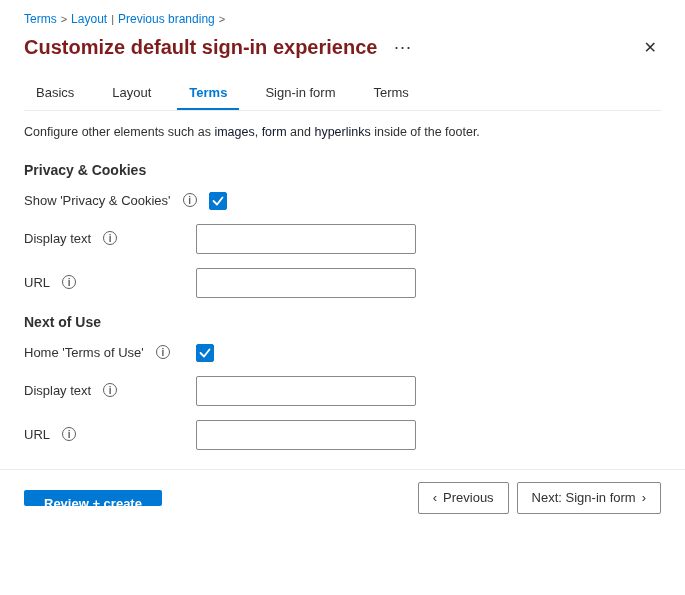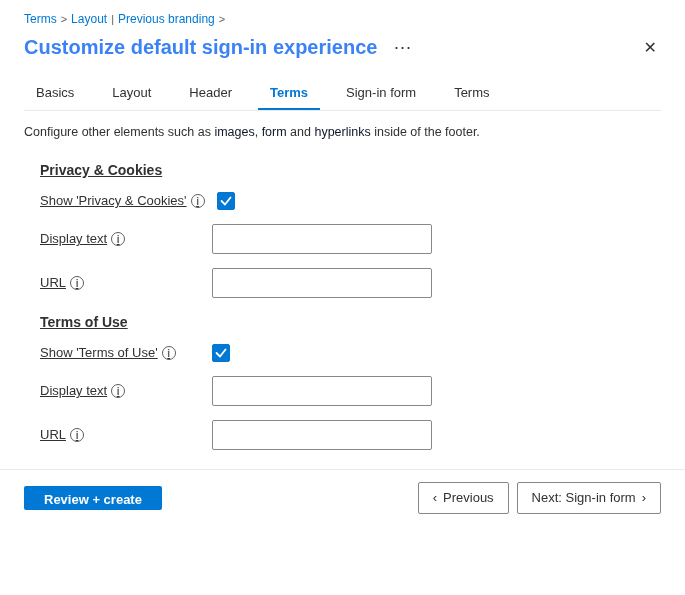--- a/index.html
+++ b/index.html
@@ -39,21 +39,21 @@
       margin-bottom: 16px;
     }
     .title-row-left {
       display: flex;
       align-items: center;
       gap: 10px;
     }
     .page-title {
       font-size: 20px;
       font-weight: 600;
-      color: #3b82f6;
+      color: #7f1d1d;
     }
     .ellipsis-btn {
       font-size: 18px;
       color: #323130;
       cursor: pointer;
       padding: 2px 6px;
       border: none;
       background: transparent;
       border-radius: 2px;
     }
@@ -104,22 +104,22 @@
     .form-row {
       display: flex;
       align-items: center;
       margin-bottom: 14px;
       gap: 12px;
     }
     .form-label {
       font-size: 13px;
       color: #323130;
       display: flex;
-      align-items: flex-end;
-      gap: 4px;
+      align-items: flex-start;
+      gap: 12px;
       min-width: 160px;
     }
     .info-icon {
       display: inline-flex;
       align-items: center;
       justify-content: center;
       width: 14px;
       height: 14px;
       border-radius: 50%;
       border: 1px solid #605e5c;
@@ -148,22 +148,21 @@
       align-items: center;
       justify-content: center;
       cursor: pointer;
       flex-shrink: 0;
     }
     .checkbox-custom svg {
       width: 12px;
       height: 12px;
     }
     .section-divider {
-      margin: 8px 0 16px 16px;
-      text-decoration: underline;
+      margin: 8px 0 16px 0;
     }
     .footer-bar {
       position: absolute;
       bottom: 0;
       left: 0;
       right: 0;
       border-top: 1px solid #edebe9;
       padding: 12px 24px;
       display: flex;
       align-items: center;
@@ -172,21 +171,21 @@
     }
     .btn-primary {
       background: #0078d4;
       color: #fff;
       border: none;
       border-radius: 2px;
       padding: 6px 20px;
       font-size: 13px;
       font-weight: 600;
       cursor: pointer;
-      height: 24px;
+      height: 16px;
     }
     .btn-secondary {
       background: #fff;
       color: #323130;
       border: 1px solid #8a8886;
       border-radius: 2px;
       padding: 6px 14px;
       font-size: 13px;
       cursor: pointer;
       height: 32px;
@@ -220,21 +219,20 @@
     <div class="title-row-left">
       <span class="page-title">Customize default sign-in experience</span>
       <button class="ellipsis-btn">···</button>
     </div>
     <button class="close-btn">✕</button>
   </div>
 
   <div class="tabs">
     <div class="tab">Basics</div>
     <div class="tab">Layout</div>
-    <div class="tab">Header</div>
     <div class="tab active">Terms</div>
     <div class="tab">Sign-in form</div>
     <div class="tab">Terms</div>
   </div>
 
   <div class="main-content">
 
     <div class="info-text">
       Configure other elements such as <a>images</a>, <a>form</a> and <a>hyperlinks</a> inside of the footer.
     </div>
@@ -265,25 +263,25 @@
       <div class="form-row">
         <div class="form-label">
           <span>URL</span>
           <span class="info-icon">i</span>
         </div>
         <input class="text-input" type="text" value="" style="">
       </div>
     </div>
 
     <div class="section-divider">
-      <div class="section-title">Terms of Use</div>
-
-      <div class="form-row">
-        <div class="form-label">
-          <span>Show 'Terms of Use'</span>
+      <div class="section-title">Next of Use</div>
+
+      <div class="form-row">
+        <div class="form-label">
+          <span>Home 'Terms of Use'</span>
           <span class="info-icon">i</span>
         </div>
         <div class="checkbox-custom">
           <svg viewBox="0 0 12 12" fill="none" xmlns="http://www.w3.org/2000/svg">
             <polyline points="1.5,6 5,9.5 10.5,2.5" stroke="white" stroke-width="1.8" fill="none" stroke-linecap="round" stroke-linejoin="round"></polyline>
           </svg>
         </div>
       </div>
 
       <div class="form-row">

